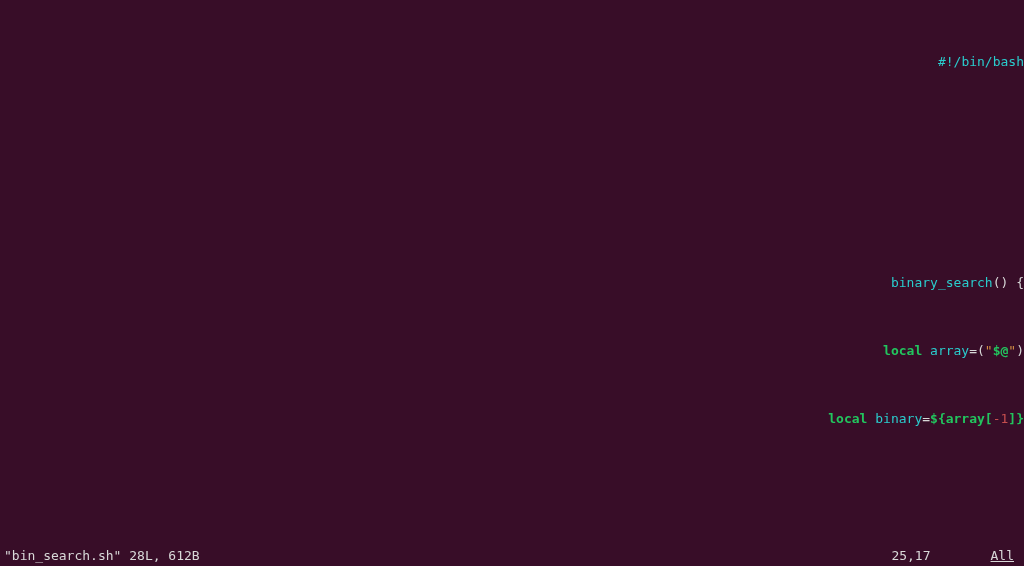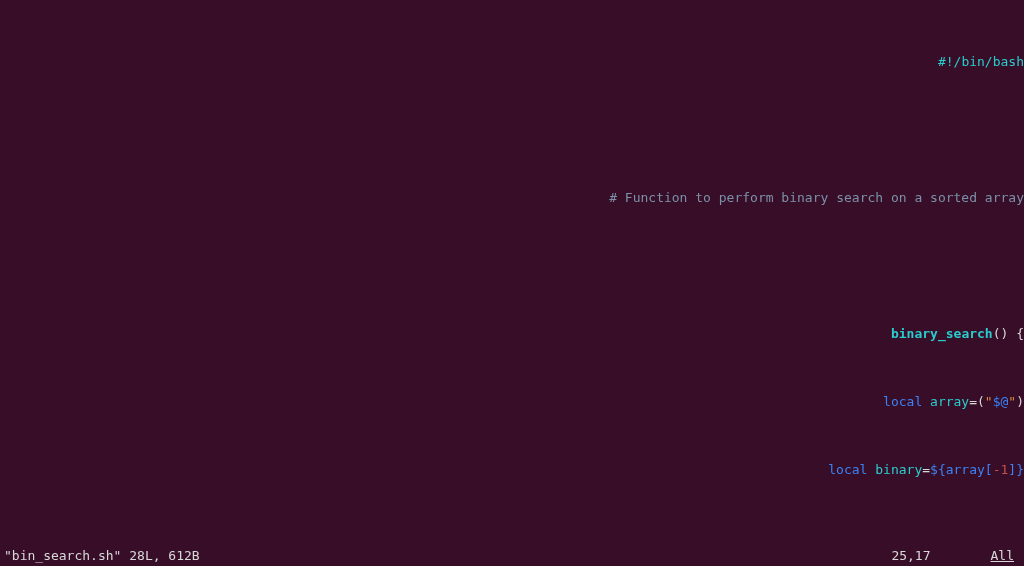--- a/index.html
+++ b/index.html
@@ -19,23 +19,23 @@
     height: 100%;
     padding: 2px 0 0 0;
   }
   .lines {
     padding-left: 4px;
     white-space: pre;
   }
   .line { height: 17px; }
 
   .c-cyan    { color: #2acccd; }     
-  .c-cyan-b  { color: #2acccd; font-weight: bold; }
+  .c-cyan-b  { color: #2acccd; font-weight: normal; }
   .c-comment { color: #7b91a8; }
-  .c-purple  { color: #3b82f6; }
+  .c-purple  { color: #22c55e; font-weight: bold; }
   .c-orange  { color: #d38e43; }
   .c-red     { color: #c54e4e; }
   .c-white   { color: #d8d8d8; }
 
   .status-bar {
     position: absolute;
     left: 0;
     bottom: 2px;
     width: 100%;
     height: 17px;
@@ -53,21 +53,20 @@
 </head>
 <body>
 
 <div class="editor">
   <div class="lines">
 
     <div class="line"><span class="c-cyan">#!/bin/bash</span></div>
 
     <div class="line"></div>
 
-    <div class="line"><span class="c-comment"># Function to perform binary search on a sorted array</span></div>
 
     <div class="line"></div>
 
     <div class="line"><span class="c-cyan-b">binary_search</span><span class="c-white">() {</span></div>
 
     <div class="line">    <span class="c-purple">local</span> <span class="c-cyan">array</span><span class="c-white">=(</span><span class="c-orange">"</span><span class="c-purple">$@</span><span class="c-orange">"</span><span class="c-white">)</span></div>
 
     <div class="line">    <span class="c-purple">local</span> <span class="c-cyan">binary</span><span class="c-white">=</span><span class="c-purple">${array[</span><span class="c-red">-1</span><span class="c-purple">]}</span></div>
 
 

